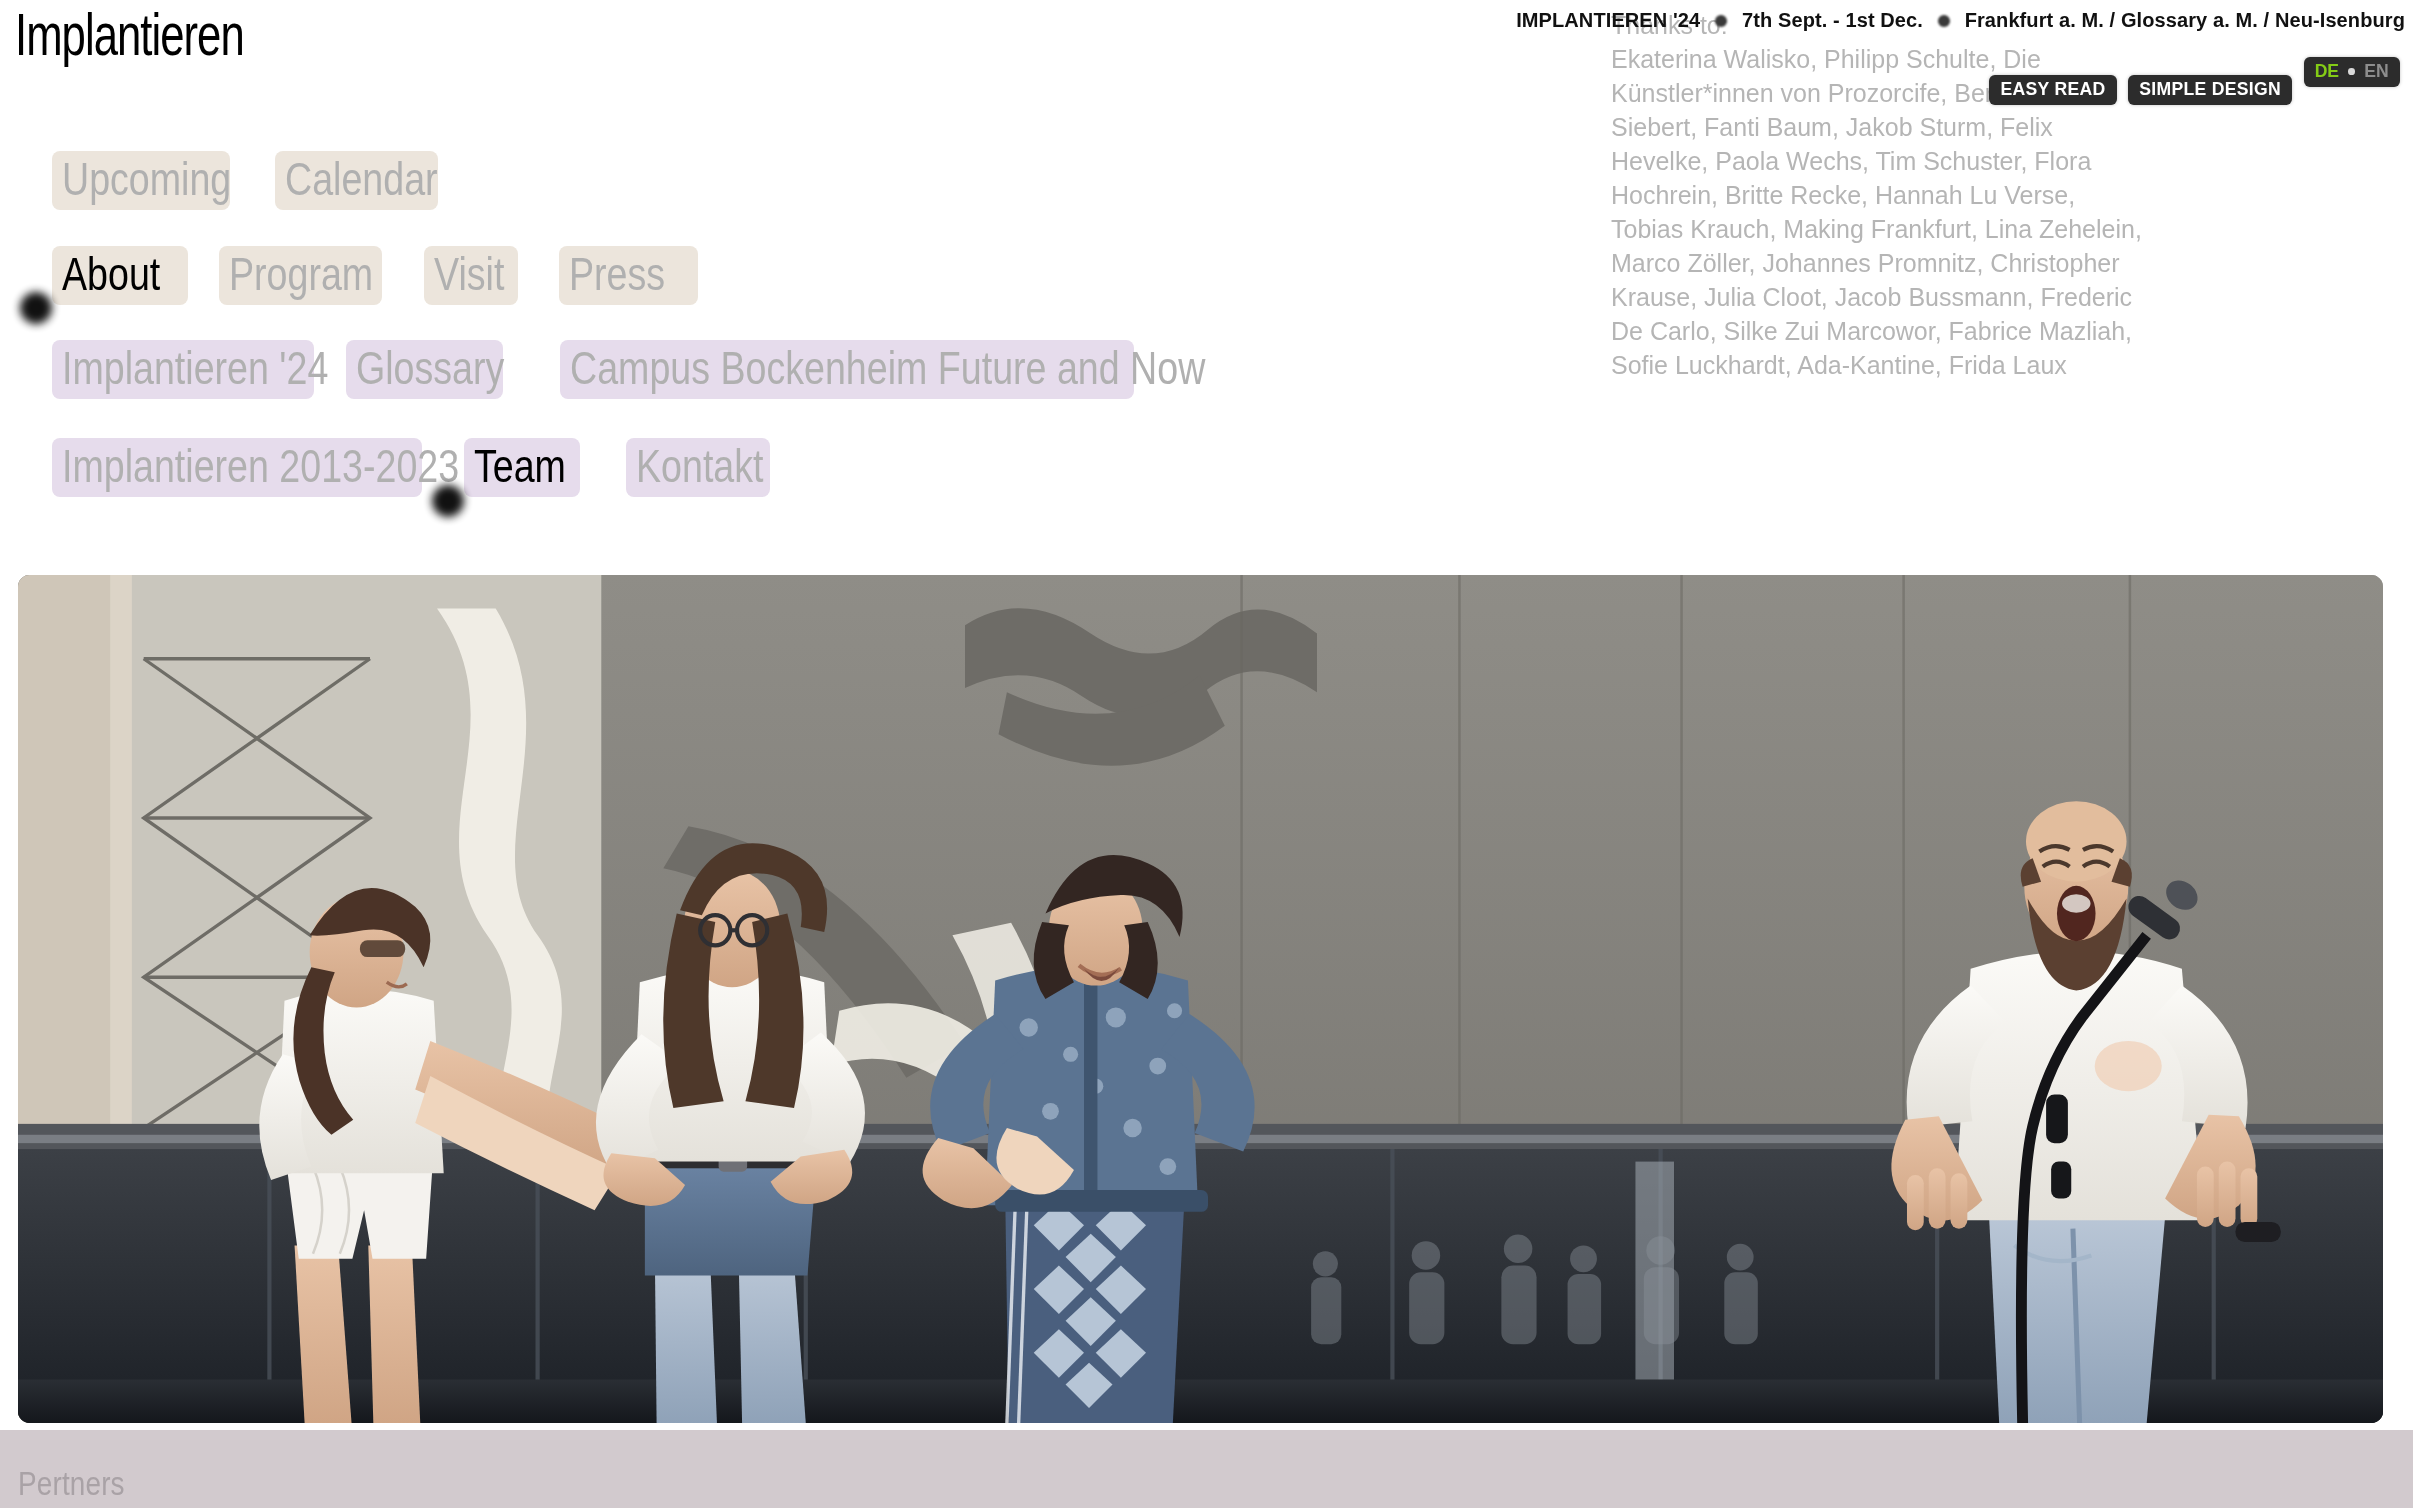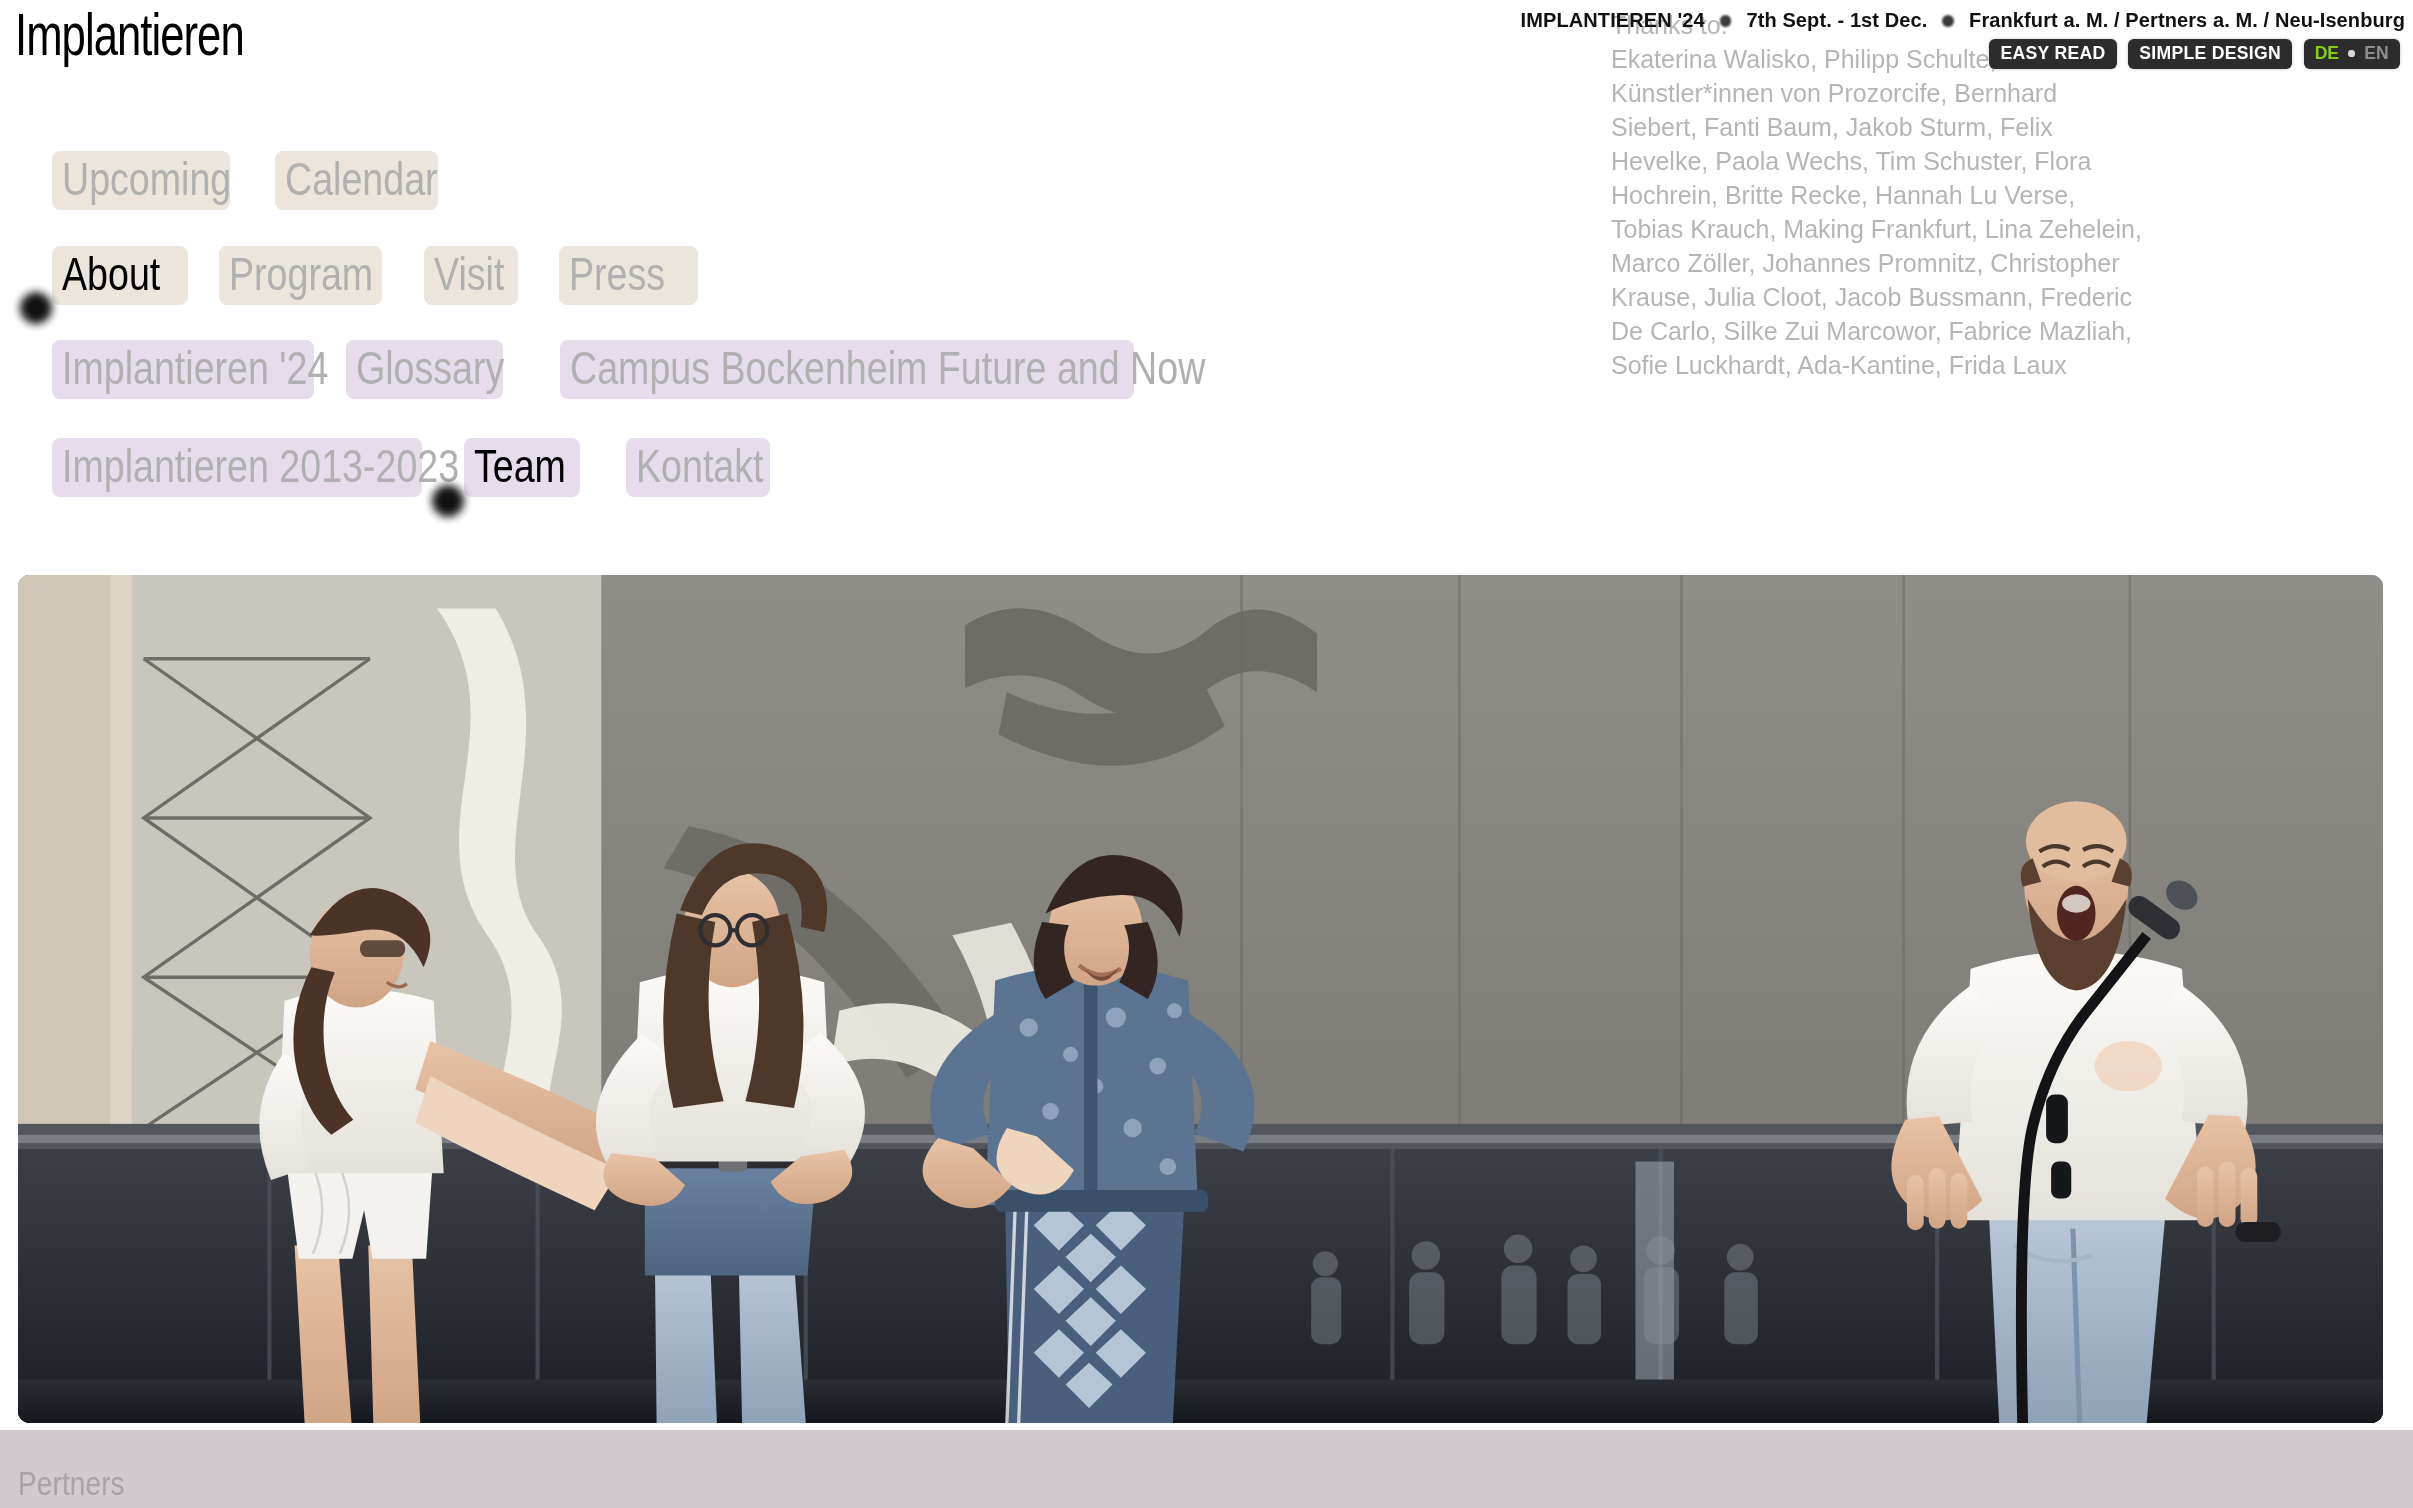--- a/index.html
+++ b/index.html
@@ -81,20 +81,21 @@
     border: none;
     border-radius: 5.9px;
     font-family: inherit;
     font-size: 17.6px;
     font-weight: 700;
     letter-spacing: 0.3px;
     padding: 5.9px 11px 6.7px;
     line-height: 1;
     cursor: pointer;
     box-shadow: 0 0 3.4px rgba(0,0,0,.25);
+    margin-top: 36px;
   }
   .lang-pill {
     display: flex;
     align-items: center;
     gap: 9.2px;
     background: #2c2c2c;
     border-radius: 5.9px;
     padding: 5.9px 11px 6.7px;
     box-shadow: 0 0 3.4px rgba(0,0,0,.25);
     cursor: pointer;
@@ -216,21 +217,21 @@
 
 <div id="page">
 
   <div class="logo">Implantieren</div>
 
   <div class="topbar">
     <span class="seg">IMPLANTIEREN '24</span>
     <span class="dot-sep"></span>
     <span class="seg">7th Sept. - 1st Dec.</span>
     <span class="dot-sep"></span>
-    <span class="seg">Frankfurt a. M. / Pertners a. M. / Neu-Isenburg</span>
+    <span class="seg">Frankfurt a. M. / Glossary a. M. / Neu-Isenburg</span>
   </div>
 
   <div class="credits">
     <span class="thanks-head">Thanks to:</span>
     <span class="names">Ekaterina Walisko, Philipp Schulte, Die Künstler*innen von Prozorcife, Bernhard Siebert, Fanti Baum, Jakob Sturm, Felix Hevelke, Paola Wechs, Tim Schuster, Flora Hochrein, Britte Recke, Hannah Lu Verse, Tobias Krauch, Making Frankfurt, Lina Zehelein, Marco Zöller, Johannes Promnitz, Christopher Krause, Julia Cloot, Jacob Bussmann, Frederic De Carlo, Silke Zui Marcowor, Fabrice Mazliah, Sofie Luckhardt, Ada-Kantine, Frida Laux</span>
   </div>
 
   <div class="util-bar">
     <button class="pill">EASY READ</button>
     <button class="pill">SIMPLE DESIGN</button>

